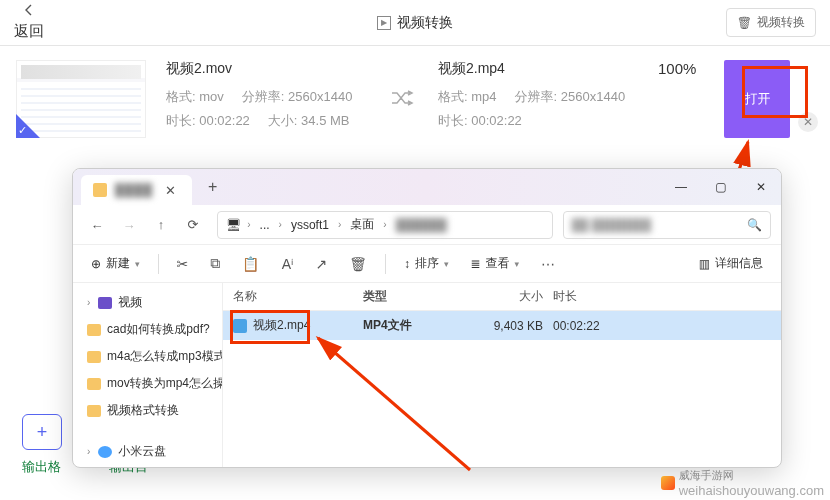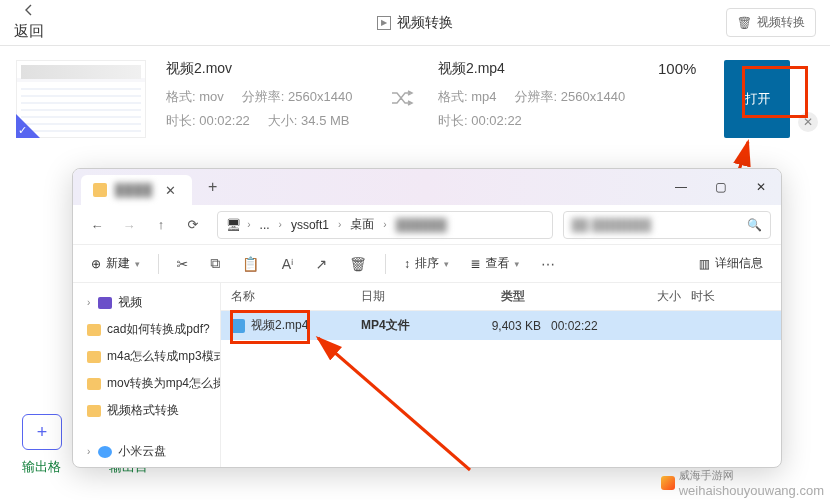--- a/index.html
+++ b/index.html
@@ -19,21 +19,21 @@
 .thumb::before { content:''; position:absolute; top:4px; left:4px; right:4px; height:14px; background:linear-gradient(90deg,#e0e0e0, #f0f0f0);}
 .thumb::after { content:''; position:absolute; bottom:4px; left:4px; right:4px; height:50px; background:repeating-linear-gradient(#fff 0 5px,#f0f3f9 5px 7px);}
 .check-badge { position:absolute; left:0; bottom:0; width:0; height:0; border-left:24px solid #5765f0; border-top:24px solid transparent; z-index:2;}
 .check-badge::after { content:'✓'; position:absolute; left:-22px; bottom:1px; color:#fff; font-size:11px;}
 .col-source, .col-target { width: 220px; margin-left: 20px; }
 .col-source .title, .col-target .title { font-size: 14px; color: #333; margin-bottom: 10px; }
 .meta-row { color: #999; font-size: 13px; margin-bottom: 6px; display:flex; gap:18px;}
 .meta-row span { white-space: nowrap; }
 .shuffle-ic { width:24px; color:#999; margin: 0 4px; align-self:center;}
 .progress { font-size: 15px; color: #333; }
-.open-btn { background: #0369a1; color: #fff; border: none; padding: 8px 20px; font-size: 13px; cursor: pointer; margin-left: 28px; border-radius:2px;}
+.open-btn { background: #8b5cf6; color: #fff; border: none; padding: 8px 20px; font-size: 13px; cursor: pointer; margin-left: 28px; border-radius:2px;}
 .red-box-open { position:absolute; border:3px solid #e30; width:66px; height:52px; right:22px; top:66px; pointer-events:none;}
 .close-x { position:absolute; right:12px; top:66px; width:20px; height:20px; border-radius:50%; background:#eee; color:#888; display:flex; align-items:center; justify-content:center; font-size:12px; cursor:pointer;}
 
 
 .arrow-svg { position:absolute; left:580px; top:130px; width:200px; height:200px; pointer-events:none; z-index:8;}
 .arrow2-svg { position:absolute; left:300px; top:320px; width:220px; height:160px; pointer-events:none; z-index:120;}
 
 
 .explorer { position:absolute; left:72px; top:168px; width:710px; height:300px; background:#fff; border:1px solid #ccc; border-radius:8px; box-shadow:0 6px 30px rgba(0,0,0,.18); z-index:10; overflow:hidden;}
 .ex-titlebar { height:36px; background:linear-gradient(90deg,#efedf8,#f2e9f5,#eef0f8); display:flex; align-items:center;}
@@ -234,21 +234,20 @@
       <div class="side-item cloud">
           <span class="side-caret">›</span>
           <span class="fi"></span>
           <span>小米云盘</span>
         </div>
       <div class="side-item pc"></div>
     </div>
     <div class="ex-list">
       <div class="list-head">
         <div class="c-name">名称</div>
-        <div class="c-date">日期</div>
         <div class="c-type">类型</div>
         <div class="c-size">大小</div>
         <div class="c-dur">时长</div>
       </div>
       <div class="list-row sel">
         <div class="c-name" style="display:flex;align-items:center;">
             <span class="file-ico"></span>
             <span>视频2.mp4</span>
           </div>
         <div class="c-type">MP4文件</div>

